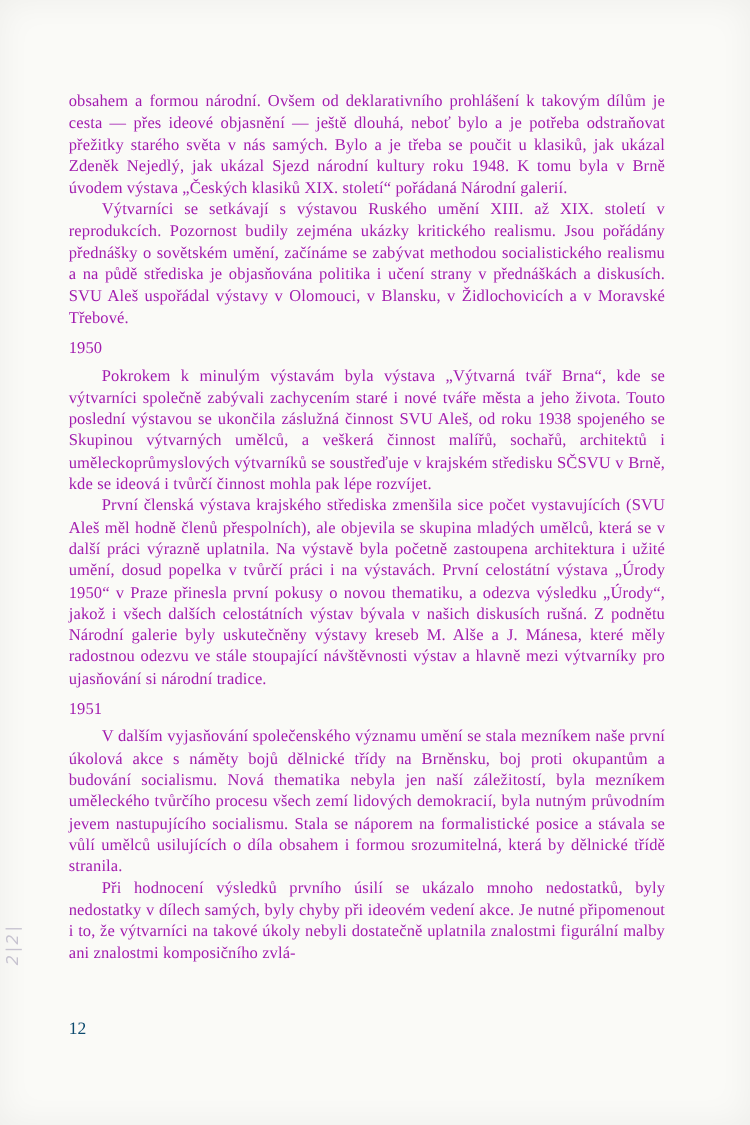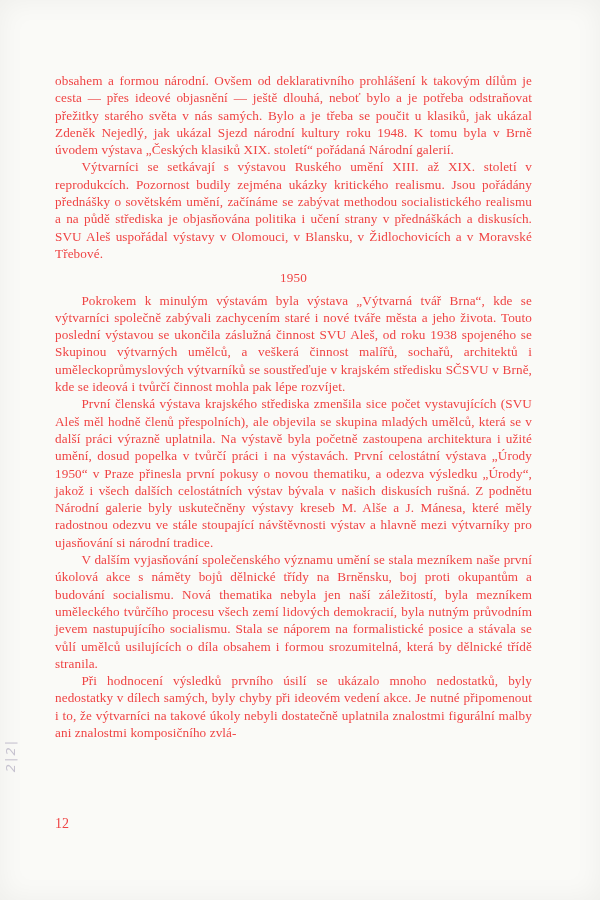--- a/index.html
+++ b/index.html
@@ -11,39 +11,39 @@
   .page{
     position:relative;
     width:600px;height:900px;
     background:#fafaf7;
     box-shadow:inset 0 0 28px rgba(0,0,0,0.05);
     overflow:hidden;
   }
   .text-block{
     position:absolute;
     left:55px; right:68px; top:72px;
-    color:#ef4444;
+    color:#a21caf;
     font-size:13.2px;
     line-height:17.3px;
     text-align:justify;
     letter-spacing:0.1px;
   }
   .para{margin:0;}
   .para.indent{text-indent:2em;}
   .year-heading{
     margin:7px 0 5px 0;
-    text-align:center;
+    text-align:left;
     font-size:13.2px;
     text-indent:0;
   }
   .page-number{
     position:absolute;
     left:55px; top:816px;
     font-size:14px;
-    color:#ef4444;
+    color:#0c4a6e;
   }
   .margin-note{
     position:absolute;
     left:-6px; top:748px;
     transform:rotate(-90deg);
     transform-origin:center;
     color:#b7b2c4;
     opacity:0.75;
     font-family:"DejaVu Sans",sans-serif;
     font-style:italic;
@@ -55,20 +55,21 @@
 <body>
 
 <div class="page">
 
   <div class="text-block">
     <p class="para">obsahem a formou národní. Ovšem od deklarativního prohlášení k takovým dílům je cesta — přes ideové objasnění — ještě dlouhá, neboť bylo a je potřeba odstraňovat přežitky starého světa v nás samých. Bylo a je třeba se poučit u klasiků, jak ukázal Zdeněk Nejedlý, jak ukázal Sjezd národní kultury roku 1948. K tomu byla v Brně úvodem výstava „Českých klasiků XIX. století“ pořádaná Národní galerií.</p>
     <p class="para indent">Výtvarníci se setkávají s výstavou Ruského umění XIII. až XIX. století v reprodukcích. Pozornost budily zejména ukázky kritického realismu. Jsou pořádány přednášky o sovětském umění, začínáme se zabývat methodou socialistického realismu a na půdě střediska je objasňována politika i učení strany v přednáškách a diskusích. SVU Aleš uspořádal výstavy v Olomouci, v Blansku, v Židlochovicích a v Moravské Třebové.</p>
     <p class="year-heading">1950</p>
     <p class="para indent">Pokrokem k minulým výstavám byla výstava „Výtvarná tvář Brna“, kde se výtvarníci společně zabývali zachycením staré i nové tváře města a jeho života. Touto poslední výstavou se ukončila záslužná činnost SVU Aleš, od roku 1938 spojeného se Skupinou výtvarných umělců, a veškerá činnost malířů, sochařů, architektů i uměleckoprůmyslových výtvarníků se soustřeďuje v krajském středisku SČSVU v Brně, kde se ideová i tvůrčí činnost mohla pak lépe rozvíjet.</p>
     <p class="para indent">První členská výstava krajského střediska zmenšila sice počet vystavujících (SVU Aleš měl hodně členů přespolních), ale objevila se skupina mladých umělců, která se v další práci výrazně uplatnila. Na výstavě byla početně zastoupena architektura i užité umění, dosud popelka v tvůrčí práci i na výstavách. První celostátní výstava „Úrody 1950“ v Praze přinesla první pokusy o novou thematiku, a odezva výsledku „Úrody“, jakož i všech dalších celostátních výstav bývala v našich diskusích rušná. Z podnětu Národní galerie byly uskutečněny výstavy kreseb M. Alše a J. Mánesa, které měly radostnou odezvu ve stále stoupající návštěvnosti výstav a hlavně mezi výtvarníky pro ujasňování si národní tradice.</p>
+    <p class="year-heading">1951</p>
     <p class="para indent">V dalším vyjasňování společenského významu umění se stala mezníkem naše první úkolová akce s náměty bojů dělnické třídy na Brněnsku, boj proti okupantům a budování socialismu. Nová thematika nebyla jen naší záležitostí, byla mezníkem uměleckého tvůrčího procesu všech zemí lidových demokracií, byla nutným průvodním jevem nastupujícího socialismu. Stala se náporem na formalistické posice a stávala se vůlí umělců usilujících o díla obsahem i formou srozumitelná, která by dělnické třídě stranila.</p>
     <p class="para indent">Při hodnocení výsledků prvního úsilí se ukázalo mnoho nedostatků, byly nedostatky v dílech samých, byly chyby při ideovém vedení akce. Je nutné připomenout i to, že výtvarníci na takové úkoly nebyli dostatečně uplatnila znalostmi figurální malby ani znalostmi komposičního zvlá-</p>
   </div>
 
   <div class="page-number">12</div>
 
   <div class="margin-note">2|2|</div>
 
 </div>
 

